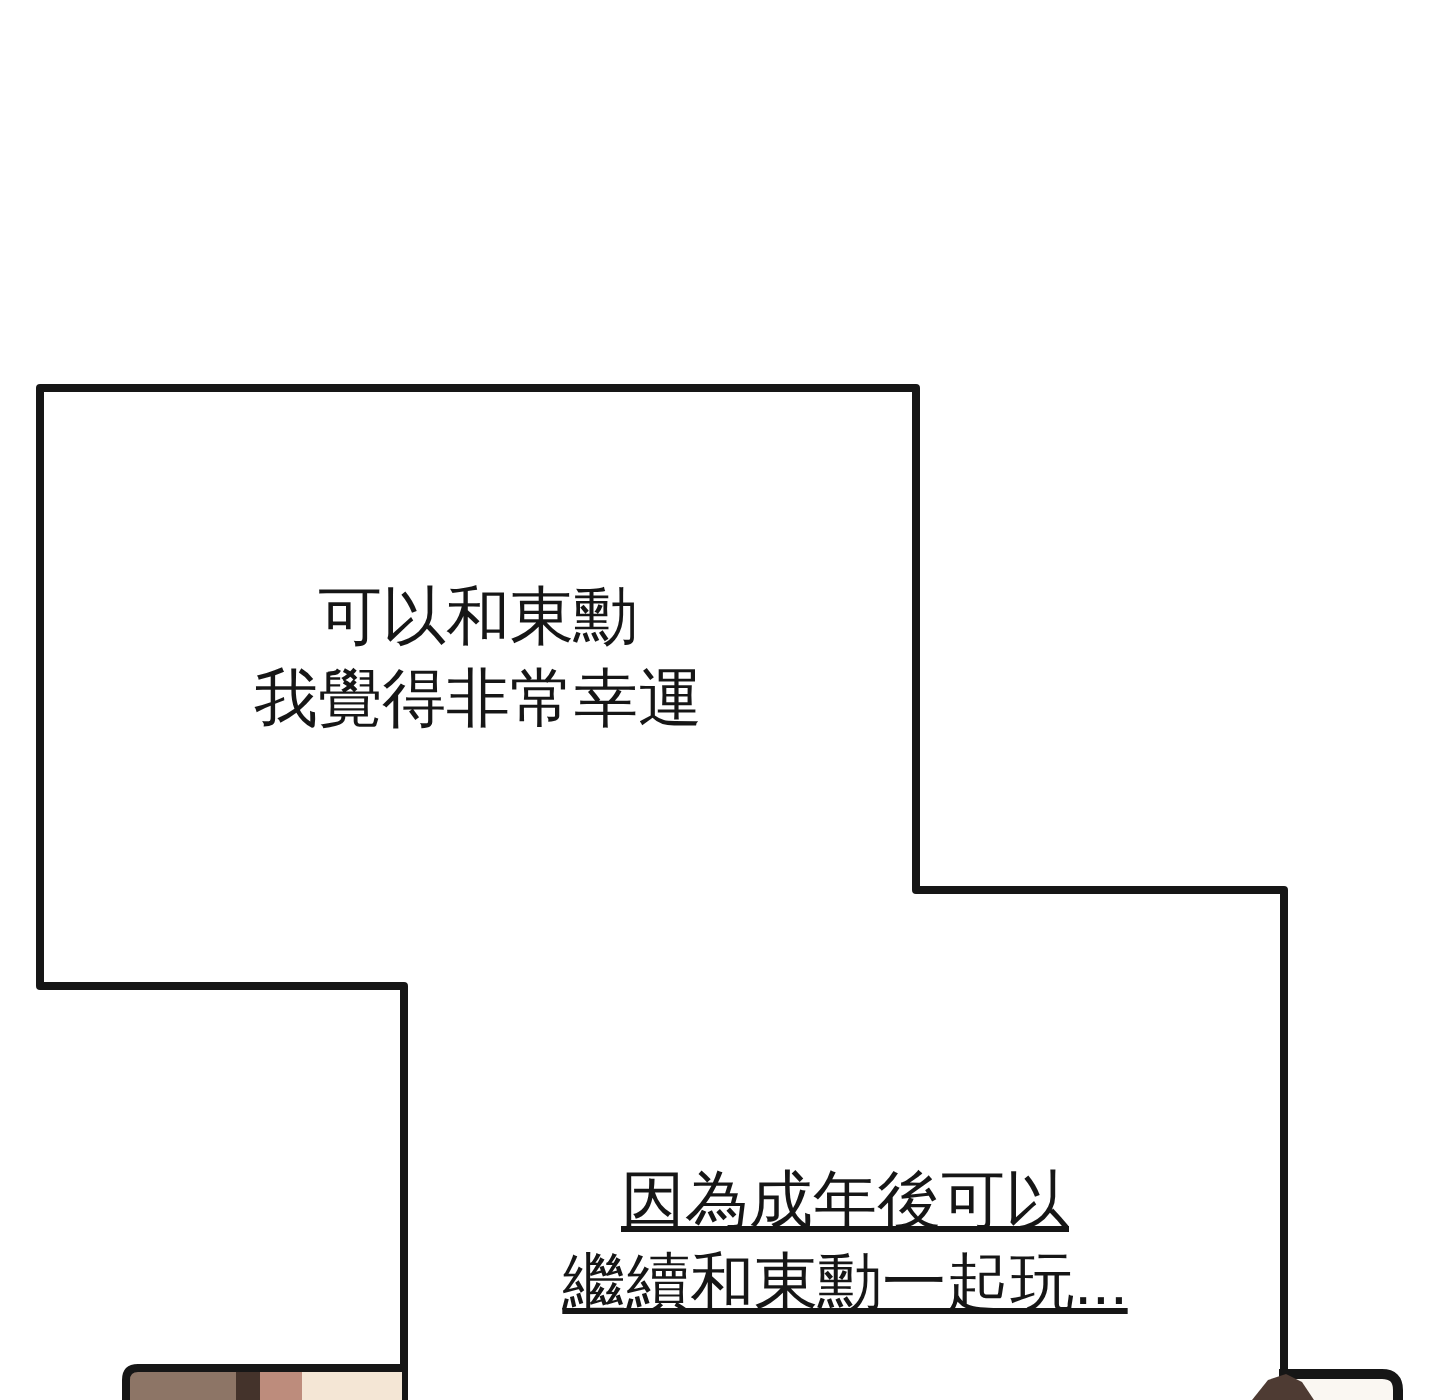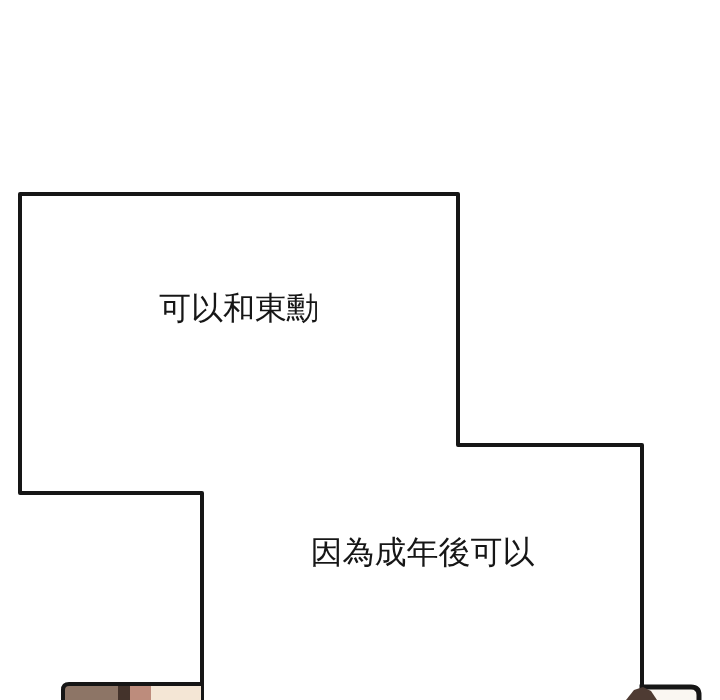--- a/index.html
+++ b/index.html
@@ -37,22 +37,23 @@
     letter-spacing: 0px;
     white-space: nowrap;
   }
   .dialogue-top {
     left: 20px;
     top: 288px;
     width: 438px;
   }
   .dialogue-bottom {
     left: 203px;
-    top: 532px;
+    top: 580px;
     width: 439px;
+    text-decoration: underline;
   }
 </style>
 </head>
 <body>
 
 <div class="page">
 
   <svg class="borders-svg" viewBox="0 0 720 700" xmlns="http://www.w3.org/2000/svg">
 
     <path d="M 202,700 L 202,493 L 20,493 L 20,194 L 458,194 L 458,445 L 642,445 L 642,689" fill="#ffffff" fill-opacity="1" stroke-width="4" stroke-linejoin="round" stroke-linecap="square" fill-rule="nonzero" stroke="#161616"></path>
@@ -67,19 +68,21 @@
 
     <g>
       <rect x="645" y="689" width="52" height="11" fill="#faf7f2"></rect>
       <path d="M 642,687 L 691,687 Q 699,687 699,695 L 699,700" fill="none" stroke-width="5" stroke-linecap="square" stroke="#161616"></path>
       <polygon points="626,700 634,690 643,687 651,691 657,700" fill="#4e3b33"></polygon>
     </g>
   </svg>
 
   <div class="dialogue dialogue-top">
     <div>可以和東勳</div>
+    <div>我覺得非常幸運</div>
   </div>
 
   <div class="dialogue dialogue-bottom">
     <div>因為成年後可以</div>
+    <div>繼續和東勳一起玩...</div>
   </div>
 
 </div>
 
 </body></html>

